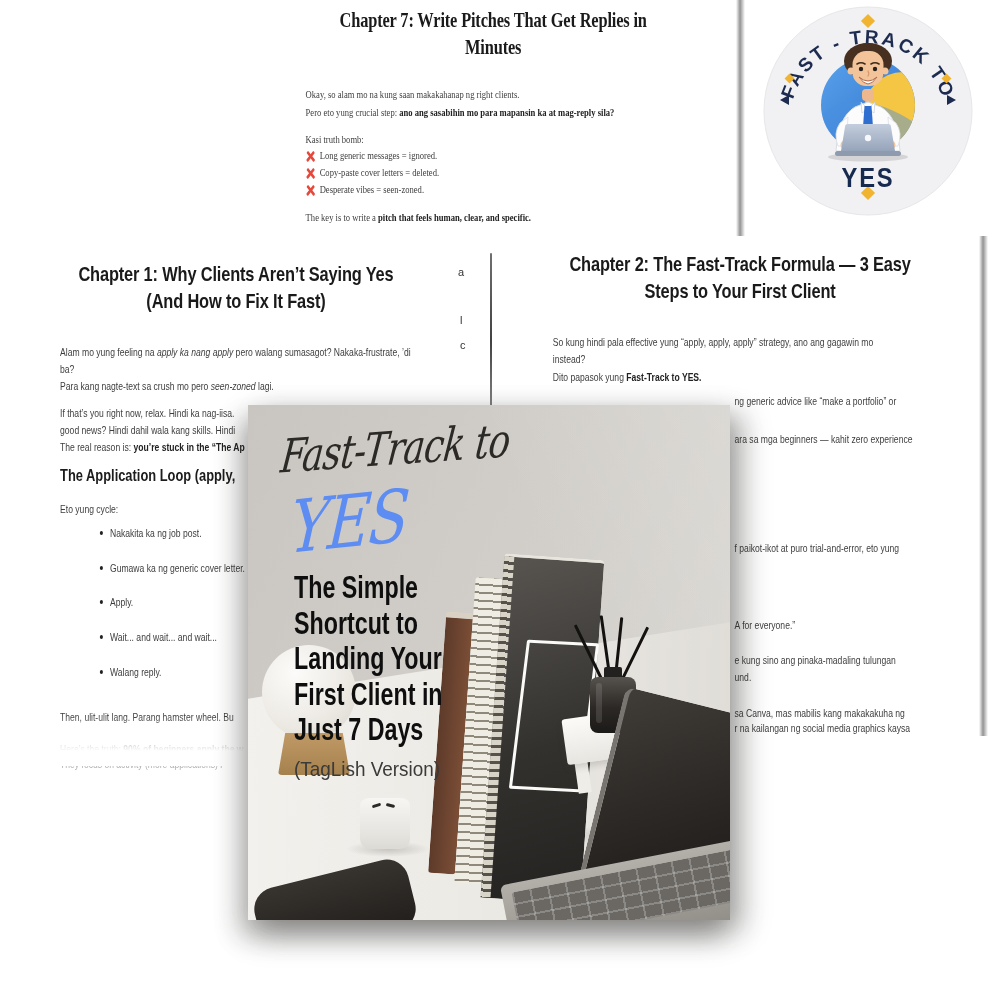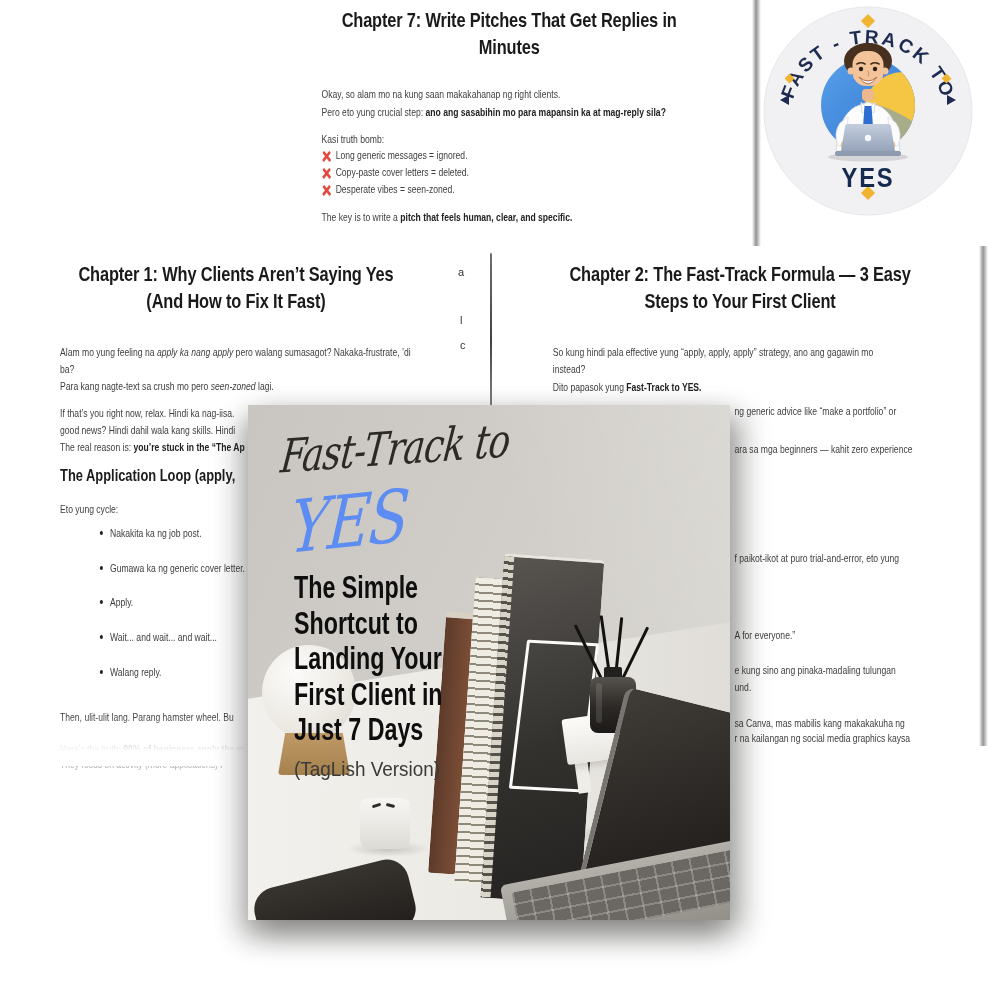--- a/index.html
+++ b/index.html
@@ -13,33 +13,33 @@
              font-size:21px; color:#1a1a1a; white-space:nowrap; letter-spacing:-0.2px; }
   .ln { position:absolute; white-space:nowrap; font-size:11px; color:#3e3e3e; line-height:15px; }
   .ln b { font-weight:700; color:#222; }
   .ln i { font-style:italic; }
   .edge-right { position:absolute; top:0; bottom:0; right:0; width:9px;
       background:linear-gradient(to right, rgba(120,120,120,0) 0%, rgba(110,110,110,0.75) 45%, rgba(255,255,255,0) 100%); }
   .fadeout { position:absolute; left:0; right:0; bottom:0; height:50px; z-index:3; pointer-events:none;
       background:linear-gradient(to bottom, rgba(255,255,255,0), #ffffff 70%); }
 
   
-  .page-ch7 { left:306px; top:0; width:455px; height:246px; }
+  .page-ch7 { left:290px; top:0; width:455px; height:246px;font-family:Liberation Serif, serif; }
   .page-ch7 .condense { width:583px; height:246px; }
 
   
   .page-ch1 { left:0; top:246px; width:472px; height:520px; }
   .page-ch1 .condense { width:605px; height:520px; }
   .loop-heading { position:absolute; white-space:nowrap; font-size:16.5px; font-weight:700; color:#1c1c1c; }
   .bullet-row { position:absolute; display:flex; gap:9px; align-items:flex-start; }
   .dot { width:4px; height:4px; border-radius:50%; background:#222; margin-top:5px; flex:none; }
   .faded { opacity:0.42; filter:blur(0.5px); }
 
   
-  .page-ch2 { left:492px; top:246px; width:496px; height:500px; }
+  .page-ch2 { left:492px; top:236px; width:496px; height:500px; }
   .page-ch2 .condense { width:636px; height:500px; }
 
   
   .divider { position:absolute; left:490px; top:253px; width:2px; height:160px;
              background:linear-gradient(#707070, #424242 55%, #8a8a8a); border-radius:1px; z-index:2; }
   .midfrag { position:absolute; font-size:11px; color:#333; z-index:1; }
 
   
   .xrow { position:absolute; display:flex; gap:6px; align-items:center; }
   .x-icon { position:relative; width:12px; height:12px; display:inline-block; flex:none; }

